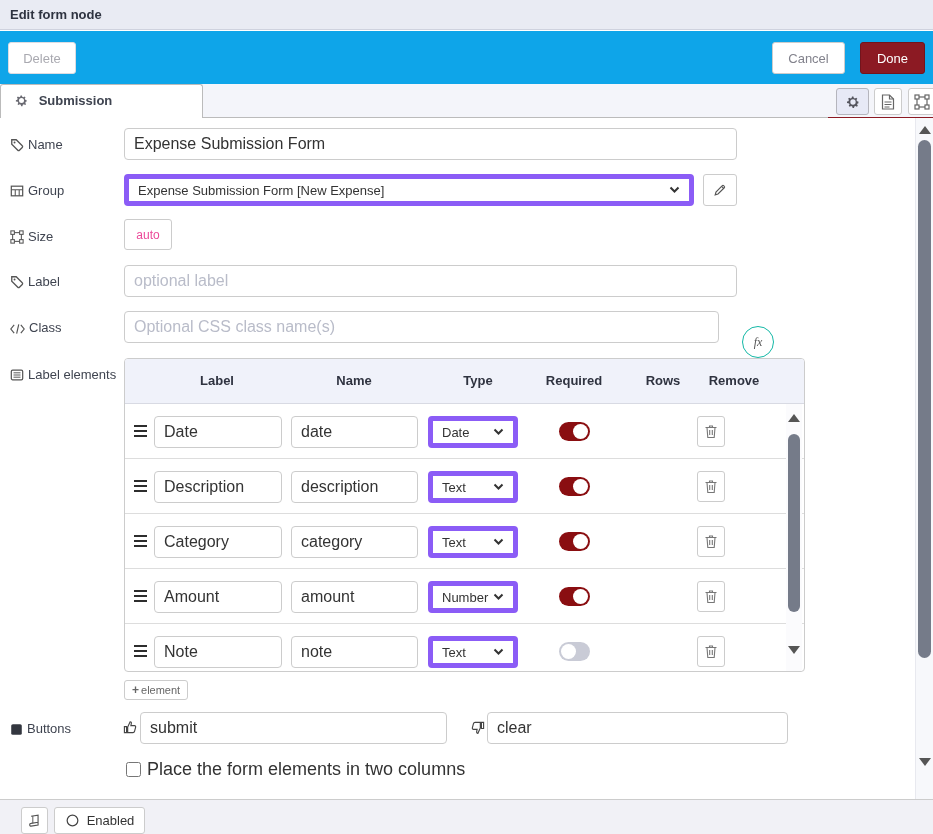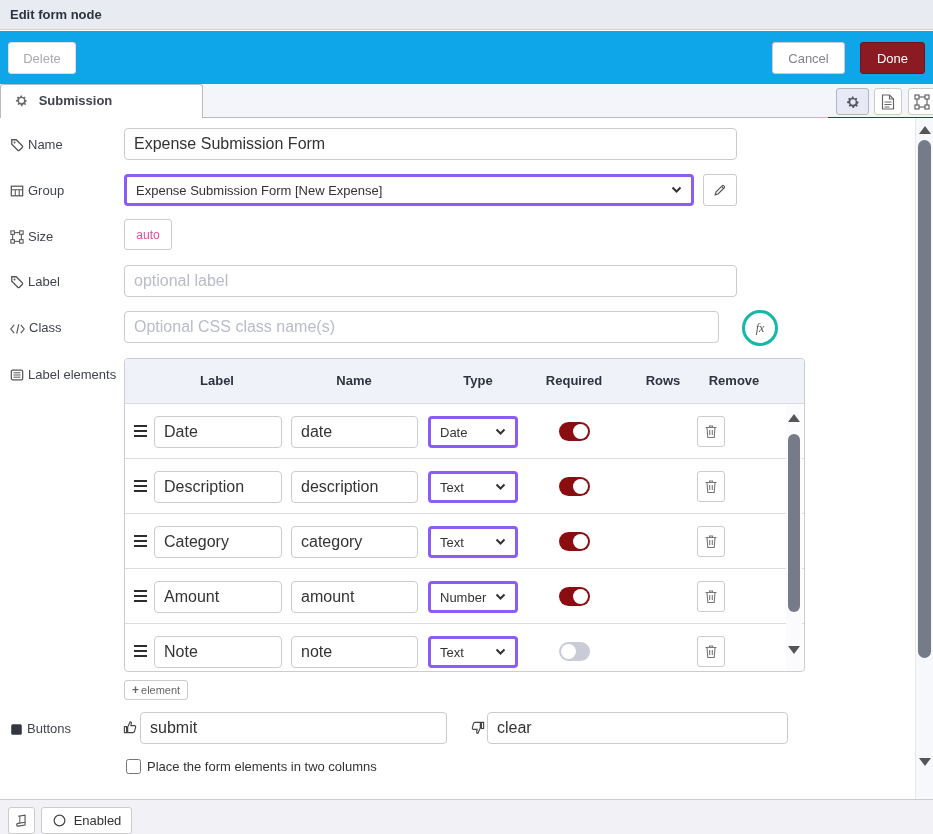--- a/index.html
+++ b/index.html
@@ -60,21 +60,21 @@
   .flabel{
     position:absolute;left:10px;width:108px;color:#3f4450;font-size:13px;line-height:19px;
   }
   .flabel svg{vertical-align:-3px;margin-right:4px;}
   .tinput{
     position:absolute;box-sizing:border-box;height:32px;border:1px solid #ccc;border-radius:4px;
     padding:0 9px;font-family:inherit;font-size:16px;color:#333;background:#fff;
   }
   .tinput::placeholder{color:#b9bcc9;}
   .selectbox{
-    position:absolute;box-sizing:border-box;height:32px;border:3px solid #8b5cf6;border-radius:4px;
+    position:absolute;box-sizing:border-box;height:32px;border:5px solid #8b5cf6;border-radius:4px;
     background:#fff;display:flex;align-items:center;padding:10px 9px;cursor:pointer;color:#333;
   }
   .selectbox .chev{margin-left:auto;}
   .sqbtn{
     position:absolute;box-sizing:border-box;background:#fff;border:1px solid #ccc;border-radius:3px;
     display:flex;align-items:center;justify-content:center;cursor:pointer;
   }
   
   .eltable{
     position:absolute;left:124px;top:240px;width:681px;height:314px;box-sizing:border-box;
@@ -111,32 +111,32 @@
     position:absolute;left:124px;top:562px;height:20px;box-sizing:border-box;
     border:1px solid #ccc;border-radius:3px;background:#fff;color:#666;
     font-size:11px;padding:2px 7px;cursor:pointer;display:flex;align-items:center;gap:2px;
   }
   .addel b{font-size:12px;font-weight:bold;}
   
   .thumb-ic{position:absolute;top:602px;}
   
   .chkrow{position:absolute;left:126px;top:641px;display:flex;align-items:center;gap:6px;}
   .chkrow input{width:15px;height:15px;margin:0;}
-  .chkrow label{color:#333;font-size:13px;}
+  .chkrow label{color:#333;font-size:18px;}
   
   .footer{
     position:absolute;left:0;top:799px;width:100%;height:35px;background:#F1F1F6;
     border-top:1px solid #ccc;box-sizing:border-box;
   }
   .fbtn{position:absolute;top:7px;height:27px;box-sizing:border-box;background:#fff;border:1px solid #ccc;border-radius:3px;
-        display:flex;align-items:center;justify-content:center;gap:7px;cursor:pointer;font-size:13px;color:#333;}
+        display:flex;align-items:center;justify-content:center;gap:7px;cursor:pointer;font-size:13px;color:#333;margin-left:13px;}
   .fbtn-book{left:8px;width:27px;}
   .fbtn-enabled{left:41px;width:91px;}
   .fx-circle{
-    position:absolute;left:742px;top:192px;width:30px;height:30px;border:3px solid #14b8a6;border-radius:50%;
+    position:absolute;left:742px;top:208px;width:30px;height:30px;border:1px solid #14b8a6;border-radius:50%;
     background:#fff;display:flex;align-items:center;justify-content:center;cursor:pointer;
     font-family:"Liberation Serif", serif;font-style:italic;font-size:12px;color:#555;
   }
 </style>
 </head>
 <body>
 
 <div class="titlebar">
   <span class="title">Edit form node</span>
 </div>

